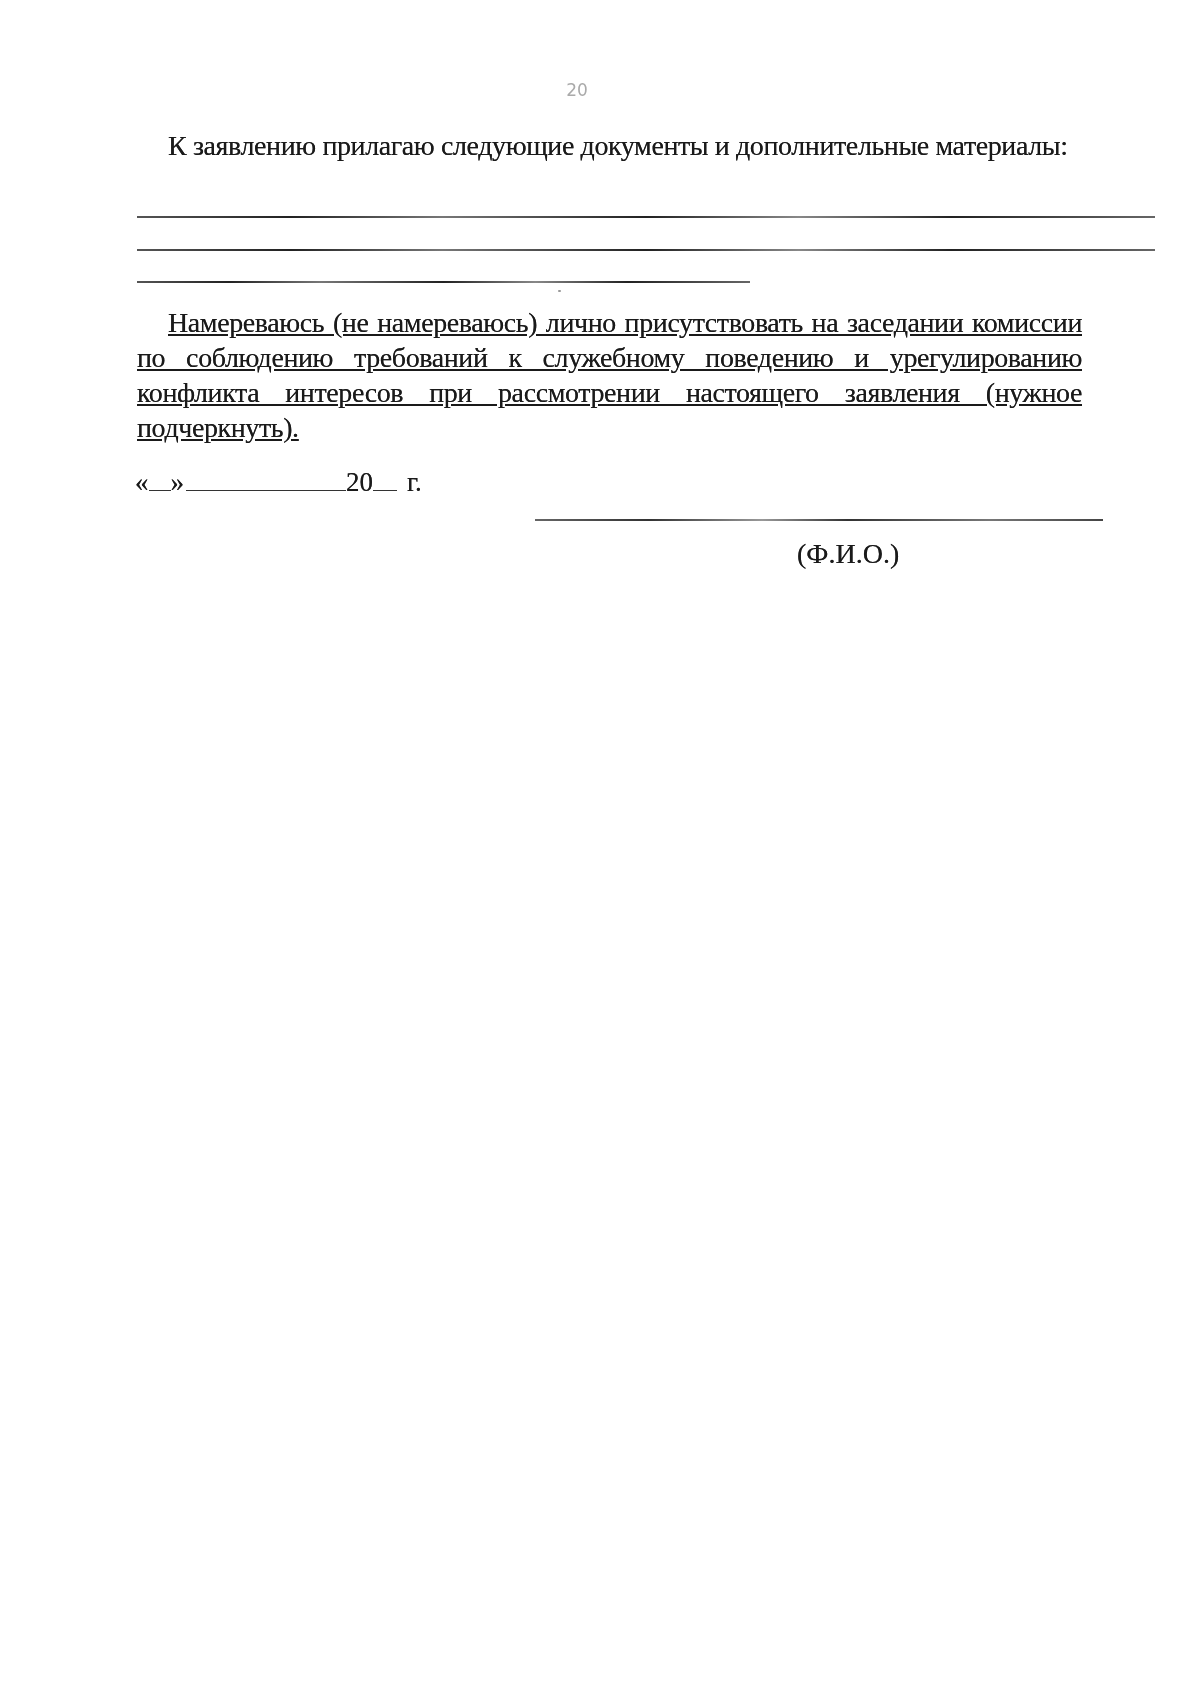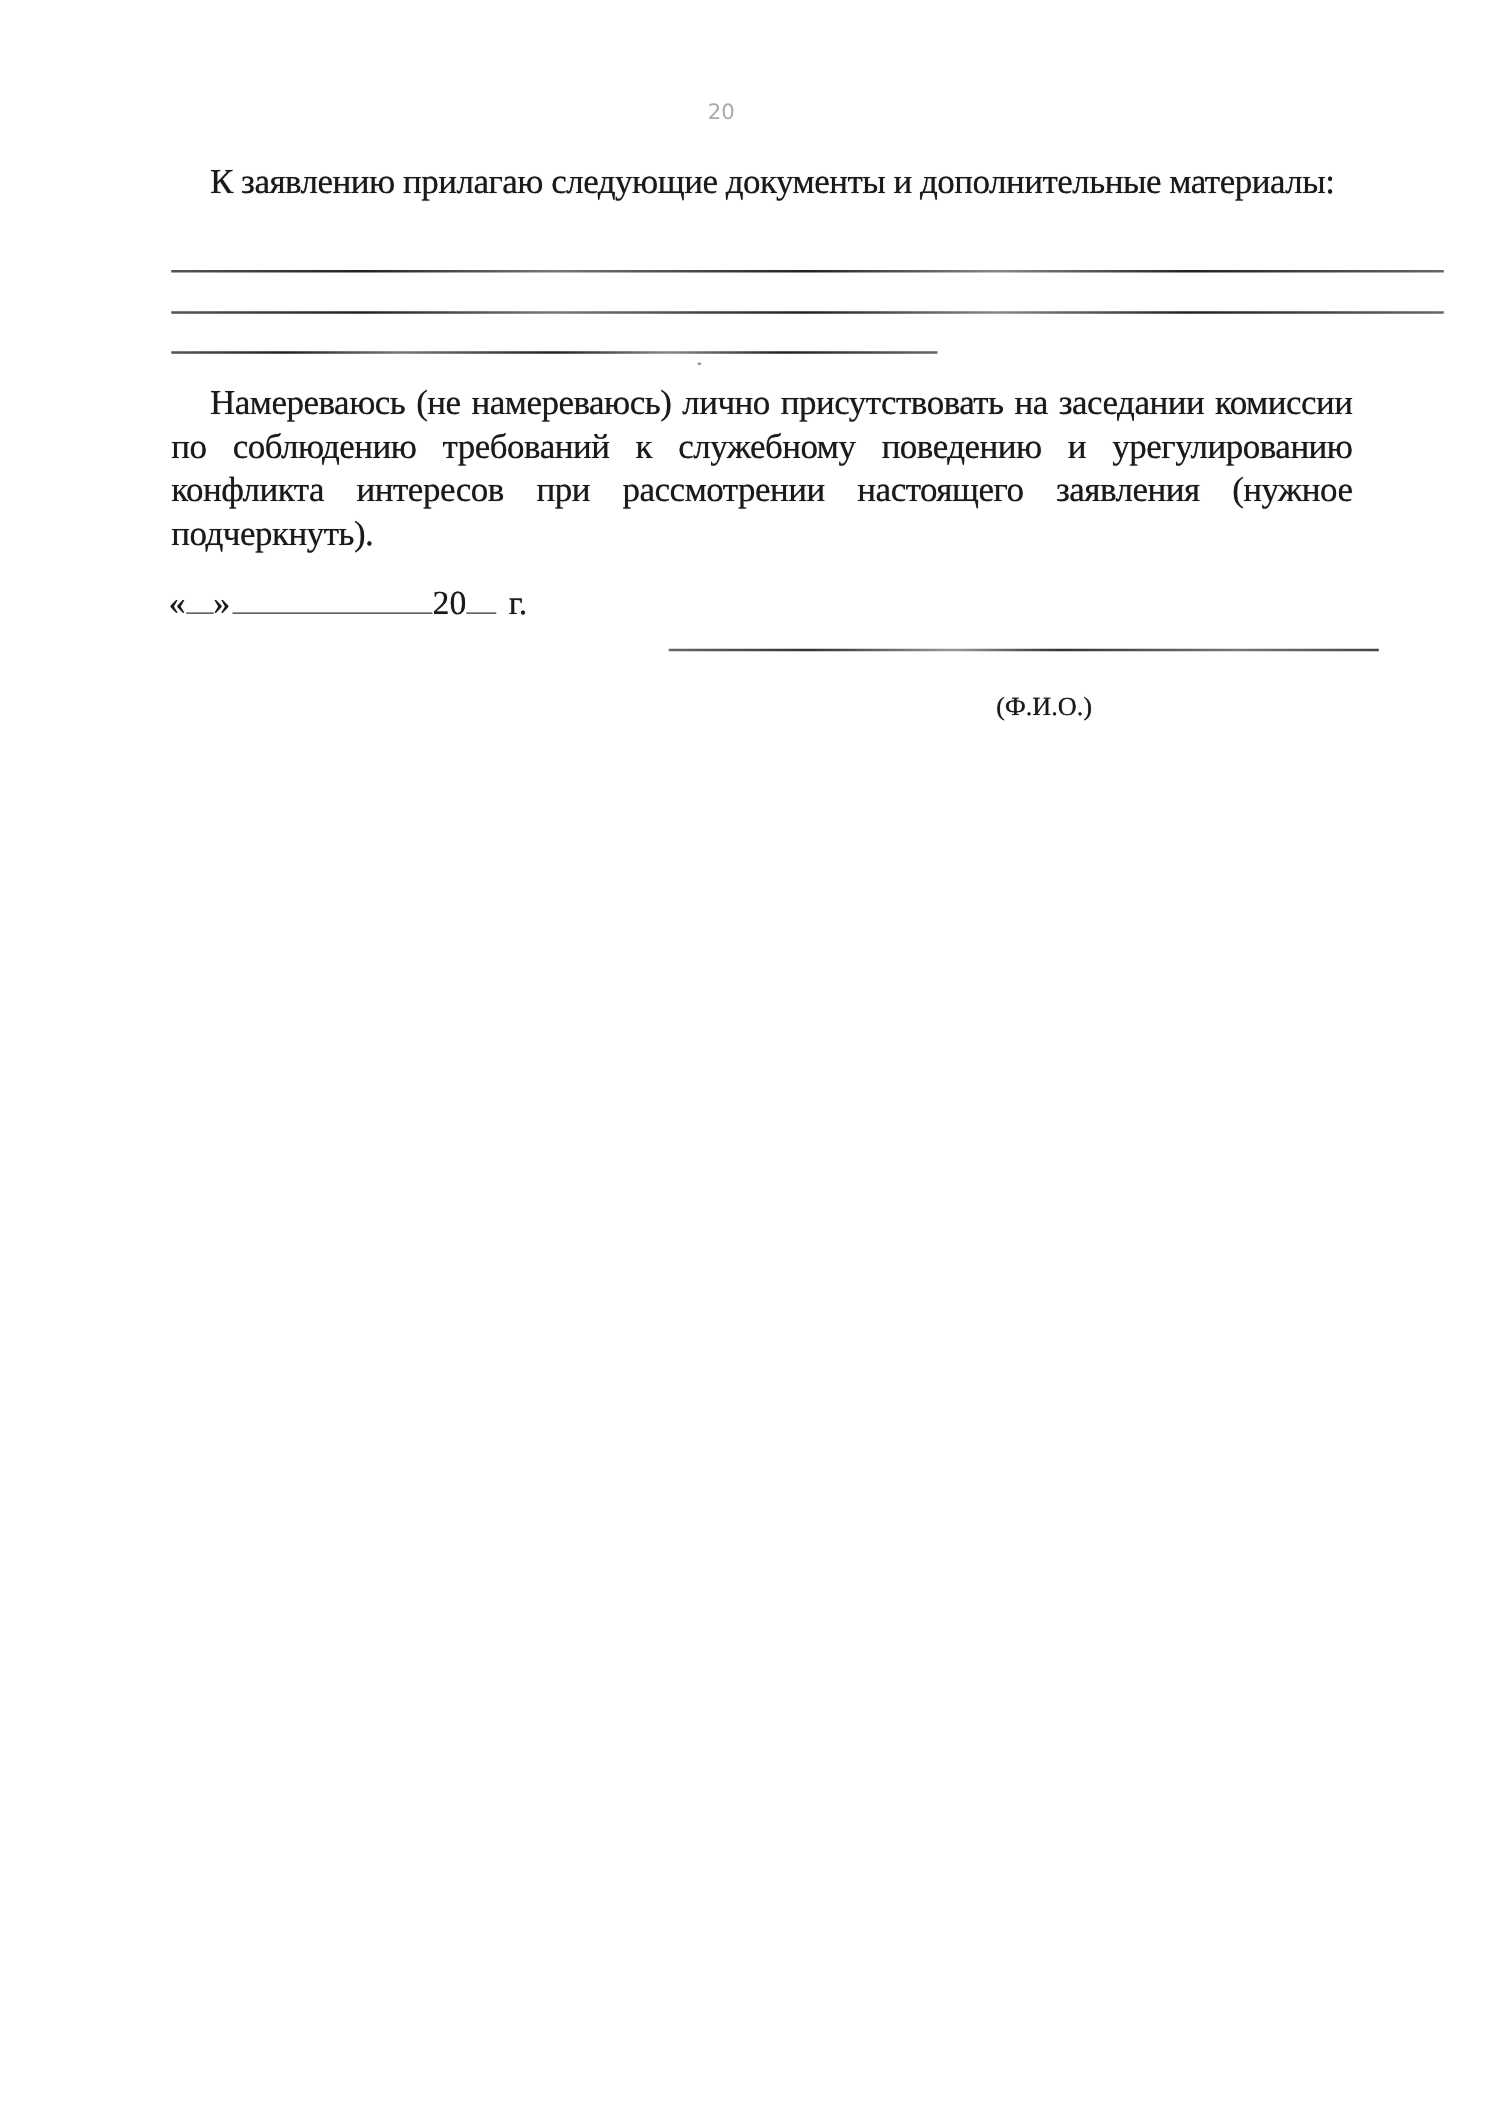--- a/index.html
+++ b/index.html
@@ -67,23 +67,23 @@
     .sig-line {
       position: absolute;
       top: 519px;
       left: 535px;
       width: 568px;
       height: 1.6px;
       background: linear-gradient(90deg, #666 0%, #333 20%, #999 40%, #333 55%, #777 80%, #444 100%);
     }
     .fio {
       position: absolute;
-      top: 548px;
+      top: 536px;
       left: 797px;
-      font-size: 21px;
+      font-size: 28px;
       line-height: 35px;
       text-shadow: 0 0 0.6px #444;
     }
     .speck {
       position: absolute;
       top: 290px;
       left: 558px;
       width: 3px;
       height: 2px;
       background: #999;
@@ -95,20 +95,20 @@
 
 <div class="page-number">20</div>
 
 <p class="para intro" style="margin:0;">К заявлению прилагаю следующие документы и дополнительные материалы:</p>
 
 <div class="fill-line" style="top:216px; left:137px; width:1018px;"></div>
 <div class="fill-line" style="top:249px; left:137px; width:1018px;"></div>
 <div class="fill-line" style="top:281px; left:137px; width:613px;"></div>
 <div class="speck"></div>
 
-<p class="para intent" style="margin:0;">Намереваюсь (не намереваюсь) лично присутствовать на заседании комиссии по соблюдению требований к служебному поведению и урегулированию конфликта интересов при рассмотрении настоящего заявления (нужное подчеркнуть).</p>
+<p class="para intent" style="margin:0;text-decoration:underline;">Намереваюсь (не намереваюсь) лично присутствовать на заседании комиссии по соблюдению требований к служебному поведению и урегулированию конфликта интересов при рассмотрении настоящего заявления (нужное подчеркнуть).</p>
 
 <div class="date-line">
   <span>«</span><span class="blank" style="width:22px;"></span><span>»</span><span class="blank" style="width:160px; margin-left:2px;"></span><span>20</span><span class="blank" style="width:24px; margin-right:10px;"></span><span>г.</span>
 </div>
 
 <div class="sig-line"></div>
 <div class="fio">(Ф.И.О.)</div>
 
 </body></html>

